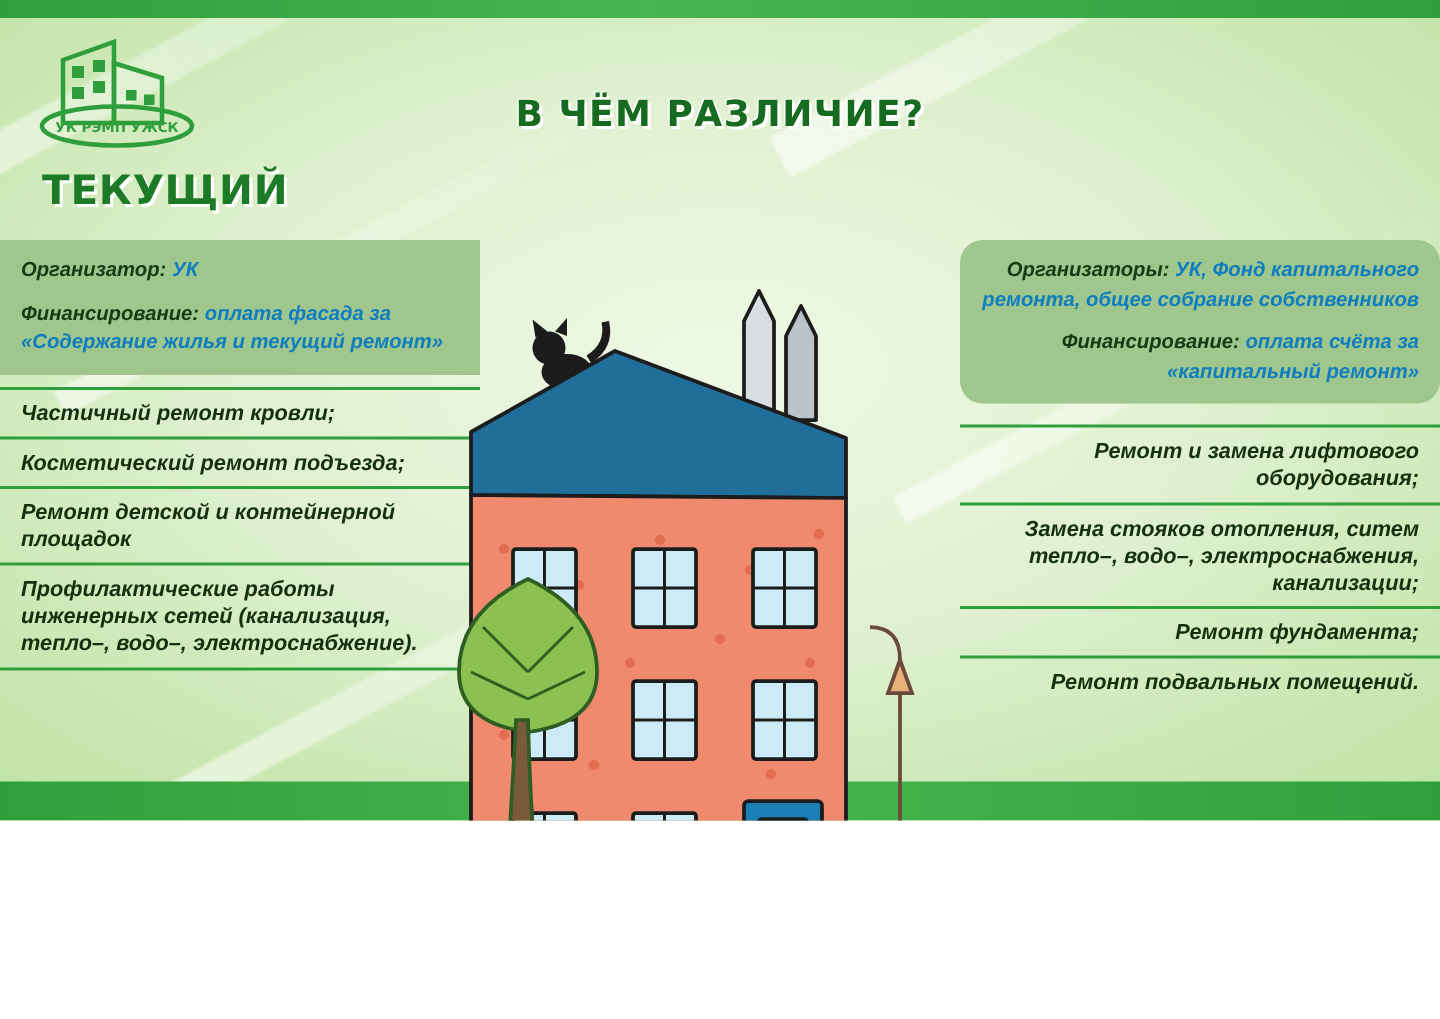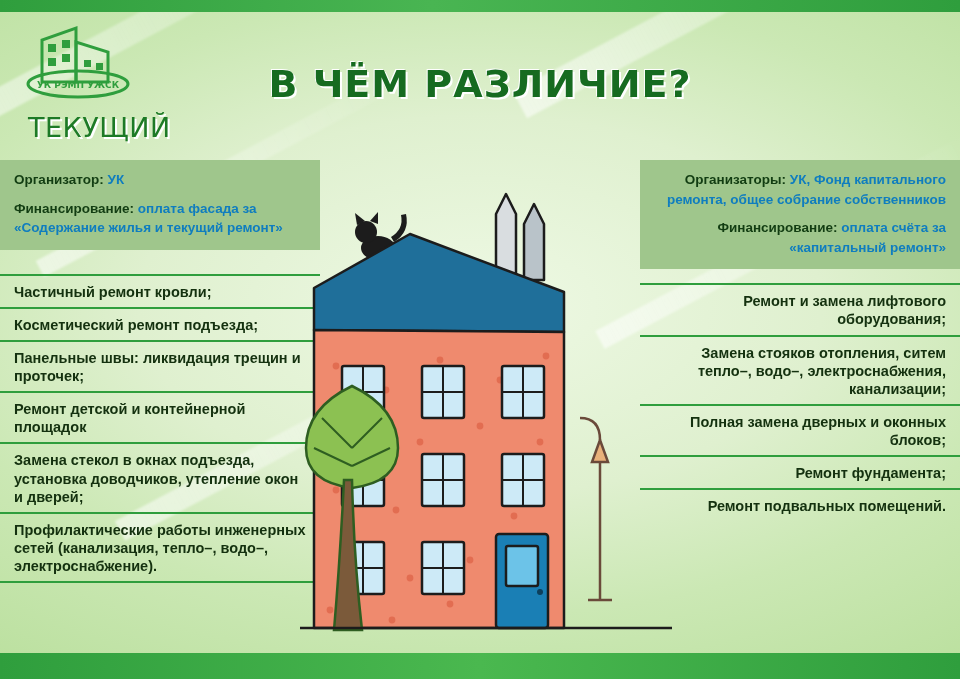--- a/index.html
+++ b/index.html
@@ -3,21 +3,21 @@
 <meta charset="utf-8">
 <style>
   * { box-sizing: border-box; margin: 0; padding: 0; }
   html, body {
     width: 960px; height: 679px;
     font-family: "Liberation Sans", sans-serif;
     overflow: hidden;
   }
   .poster {
     position: relative;
-    width: 960px; height: 679px;
+    width: 960px; height: 547px;
     background:
       radial-gradient(ellipse 900px 500px at 50% 45%, #eef9e4 0%, #dff0cf 38%, #cbe8b4 62%, #b5dd97 100%);
     overflow: hidden;
   }
   
   .streaks { position:absolute; inset:0; pointer-events:none; }
   .streaks i {
     position: absolute;
     background: linear-gradient(90deg, rgba(255,255,255,.55), rgba(255,255,255,0));
     transform: rotate(-28deg);
@@ -34,67 +34,67 @@
   }
 
   
   .logo { position: absolute; left: 22px; top: 22px; width: 112px; height: 86px; }
   .logo svg { display: block; }
 
   
   .main-title {
     position: absolute; left: 0; right: 0; top: 62px;
     text-align: center;
-    font-size: 38px;
+    font-size: 24px;
     font-weight: bold;
     letter-spacing: 1px;
     color: #166b20;
     text-shadow: 2px 2px 0 #ffffff, -1px -1px 0 #ffffff;
     font-family: "DejaVu Sans", sans-serif;
   }
   .col-title {
     position: absolute; top: 112px;
-    font-size: 27px; font-weight: normal; color: #1d7a26;
+    font-size: 27px; font-weight: bold; color: #1d7a26;
     text-shadow: 2px 2px 0 #ffffff;
     font-family: "DejaVu Sans", sans-serif;
     letter-spacing: .5px;
   }
   .col-title.left { left: 28px; }
   .col-title.right { right: 24px; }
 
   
   .col {
-    position: absolute; top: 160px; width: 320px;
+    position: absolute; top: 160px; width: 320px; font-style: italic;
   }
   .col.left { left: 0; }
   .col.right { right: 0; }
 
   .head-box {
     background: #9fc68c;
     color: #123d12;
     padding: 10px 14px 12px 14px;
     font-size: 13.5px;
     line-height: 1.45;
     font-weight: bold;
   }
   .head-box .acc { color: #0f7dbf; font-weight: bold; }
   .head-box p { margin-bottom: 9px; }
   .head-box p:last-child { margin-bottom: 0; }
-  .col.right .head-box { text-align: right; }
+  .col.right .head-box { text-align: right; border-radius: 15px; }
 
   .items { margin-top: 0; }
   .item {
     border-bottom: 2px solid #2f9e3d;
     padding: 7px 14px 6px 14px;
     font-size: 14.5px;
     line-height: 1.25;
     color: #14310f;
     font-weight: bold;
   }
-  .col.left .item:first-child { border-top: 2px solid #2f9e3d; margin-top: 24px; }
+  .col.left .item:first-child { border-top: 2px solid #2f9e3d; margin-top: 8px; }
   .col.right .item { text-align: right; }
   .col.right .item:first-child { border-top: 2px solid #2f9e3d; margin-top: 14px; }
   .col.right .item:last-child { border-bottom: none; }
 
   
   .house { position: absolute; left: 300px; top: 180px; width: 372px; height: 470px; }
   .house svg { display: block; }
 </style>
 </head>
 <body>
@@ -141,42 +141,39 @@
         <span class="acc">УК</span>
       </p>
       <p>
         <span>Финансирование:</span>
         <span class="acc">оплата фасада за «Содержание жилья и текущий ремонт»</span>
       </p>
     </div>
     <div class="items">
       <div class="item">Частичный ремонт кровли;</div>
       <div class="item">Косметический ремонт подъезда;</div>
-      <div class="item">Панельные швы: ликвидация трещин и проточек;</div>
       <div class="item">Ремонт детской и контейнерной площадок</div>
-      <div class="item">Замена стекол в окнах подъезда, установка доводчиков, утепление окон и дверей;</div>
       <div class="item">Профилактические работы инженерных сетей (канализация, тепло–, водо–, электроснабжение).</div>
     </div>
   </div>
 
   <div class="col right">
     <div class="head-box">
       <p>
         <span>Организаторы:</span>
         <span class="acc">УК, Фонд капитального ремонта, общее собрание собственников</span>
       </p>
       <p>
         <span>Финансирование:</span>
         <span class="acc">оплата счёта за «капитальный ремонт»</span>
       </p>
     </div>
     <div class="items">
       <div class="item">Ремонт и замена лифтового оборудования;</div>
       <div class="item">Замена стояков отопления, ситем тепло–, водо–, электроснабжения, канализации;</div>
-      <div class="item">Полная замена дверных и оконных блоков;</div>
       <div class="item">Ремонт фундамента;</div>
       <div class="item">Ремонт подвальных помещений.</div>
     </div>
   </div>
 
   <div class="house">
     <svg width="372" height="470" viewBox="0 0 372 470" xmlns="http://www.w3.org/2000/svg">
       <g stroke="#1c1c1c" stroke-width="2.5" stroke-linejoin="round">
 
         <g>

